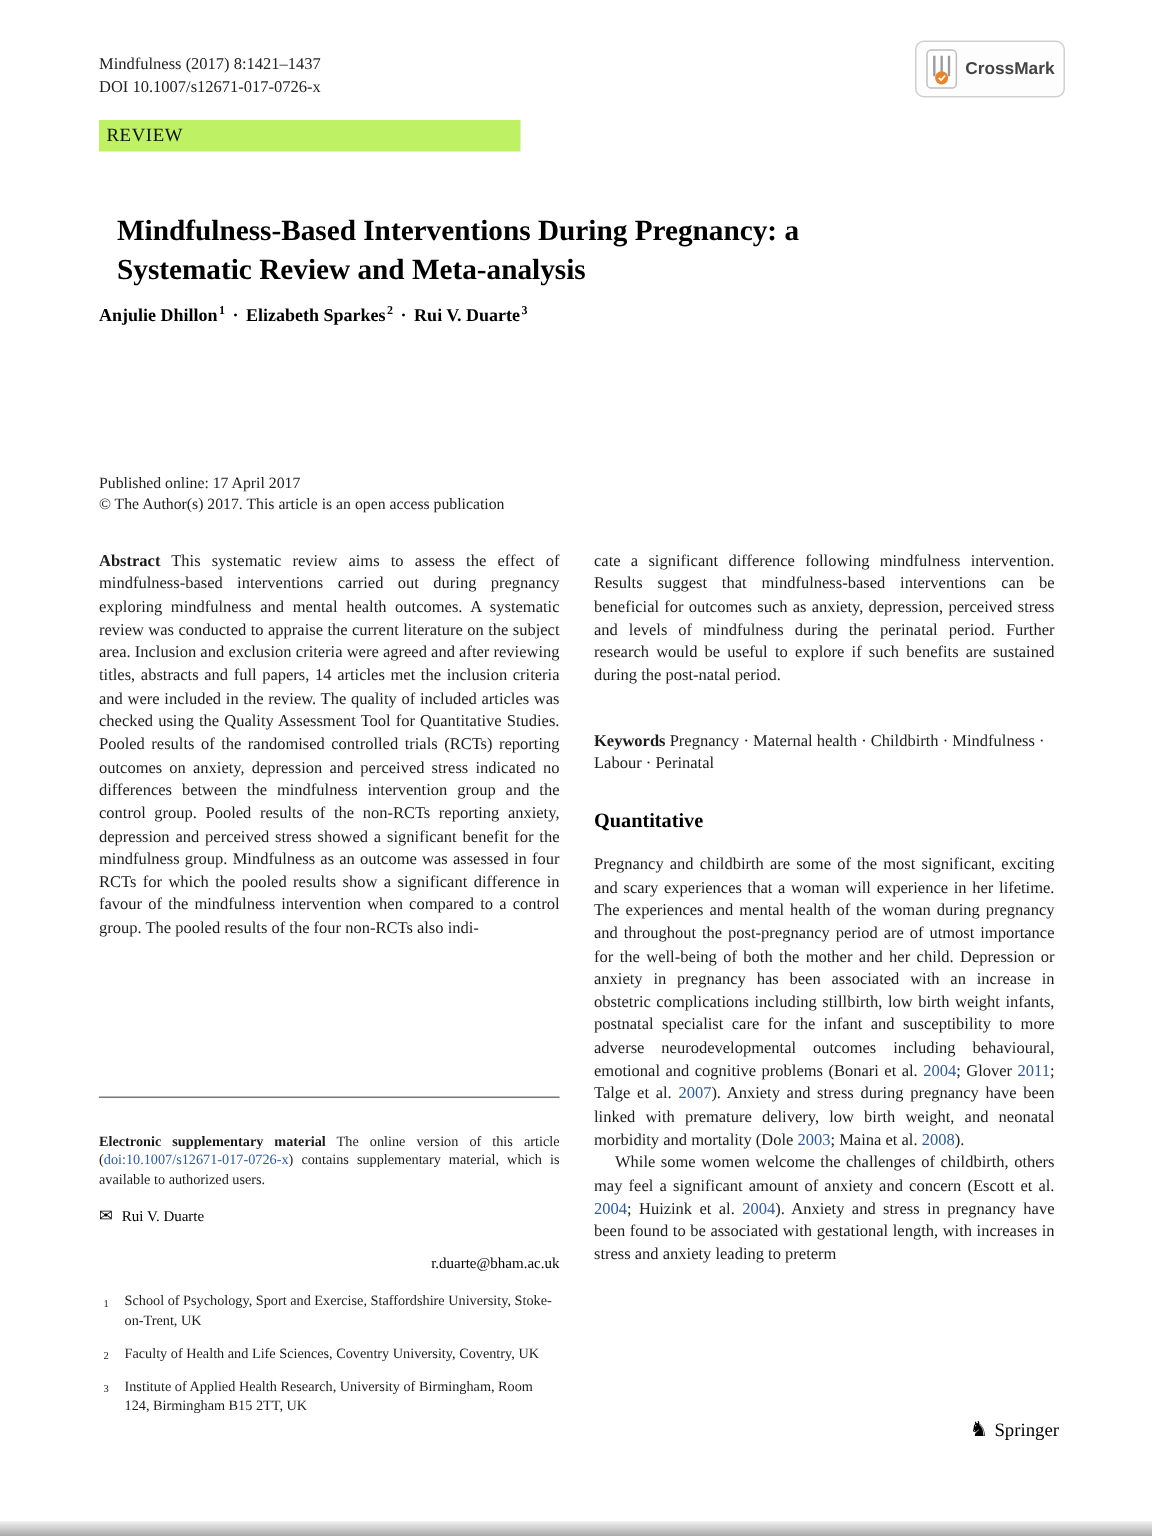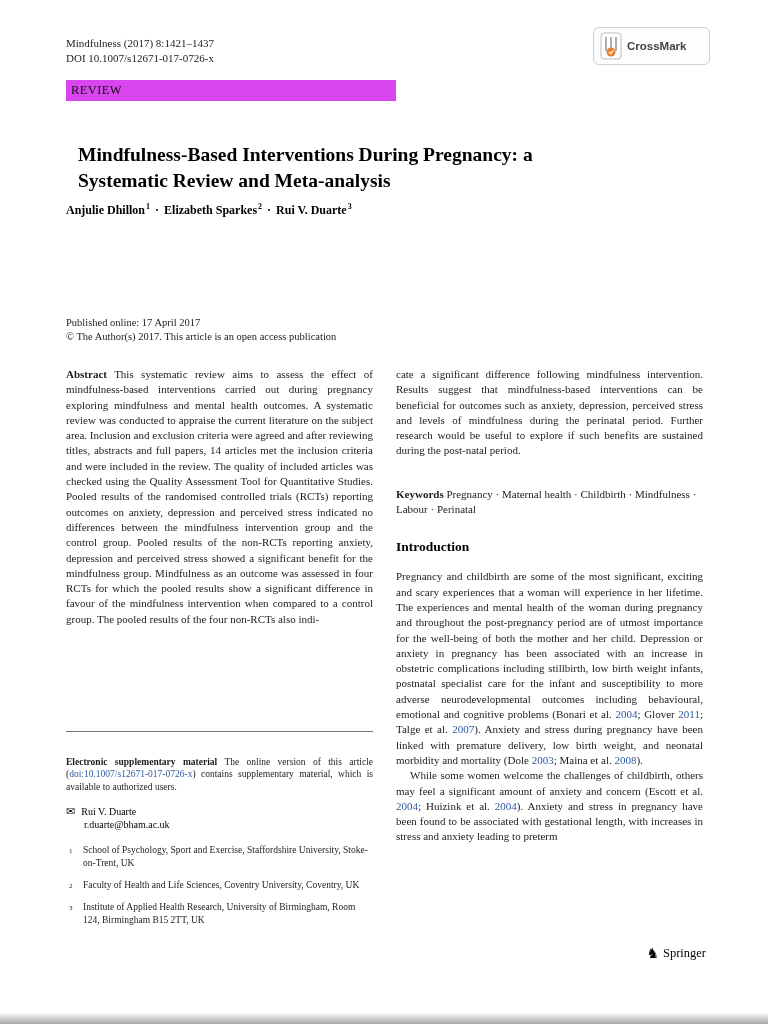--- a/index.html
+++ b/index.html
@@ -5,30 +5,30 @@
   html,body{margin:0;padding:0;}
   body{
     width:768px;height:1024px;overflow:hidden;background:#ffffff;
     font-family:"Liberation Serif", serif;color:#1c1c1c;position:relative;
   }
   .page{position:absolute;inset:0;background:#ffffff;}
 
   
   .header{position:absolute;top:36px;left:66px;font-size:11px;line-height:15px;color:#222;}
   .crossmark{
-    position:absolute;top:27px;right:58px;width:117px;height:38px;
+    position:absolute;top:27px;right:58px;width:100px;height:38px;
     border:1px solid #d0d0d0;border-radius:6px;background:#fdfdfd;
     display:flex;align-items:center;gap:5px;padding:0 6px;box-sizing:border-box;
   }
   .crossmark-label{font-family:"Liberation Sans", sans-serif;font-size:11.5px;font-weight:bold;color:#444;}
 
   
   .review-bar{
-    position:absolute;top:80px;left:66px;width:330px;height:21px;
-    background:#d946ef;display:flex;align-items:center;
+    position:absolute;top:80px;left:66px;width:281px;height:21px;
+    background:#bef264;display:flex;align-items:center;
     font-size:12.5px;letter-spacing:0.4px;color:#111;padding-left:5px;box-sizing:border-box;
   }
 
   
   .title{
     position:absolute;top:130px;left:66px;width:540px;margin:12px;
     font-size:19.5px;font-weight:bold;line-height:26px;color:#000;
   }
   .authors{position:absolute;top:202px;left:66px;font-size:12px;font-weight:bold;color:#000;}
   .authors sup{font-size:8px;font-weight:bold;margin-left:1px;}
@@ -53,21 +53,21 @@
   .mb{margin-bottom:25px;}
 
   
   .footnote-block{
     position:absolute;top:731px;left:66px;width:307px;
     border-top:1px solid #777;padding-top:8px;
   }
   .supp{margin:16px 0 12px 0;font-size:9.5px;line-height:12.4px;text-align:justify;}
   .correspondence{font-size:10px;line-height:13px;margin-bottom:13px;color:#000;}
   .env{margin-right:6px;font-size:11px;}
-  .email{padding-left:18px;margin-top:0;}
+  .email{padding-left:18px;margin-top:18px;text-align:right;}
   .affiliation{position:relative;padding-left:17px;font-size:9.5px;line-height:12.4px;margin-bottom:10px;}
   .affiliation sup{position:absolute;left:3px;top:1px;font-size:7px;}
 
   
   .springer{
     position:absolute;top:946px;right:62px;display:flex;align-items:center;gap:4px;
     font-size:12.5px;color:#000;
   }
   .springer-icon{font-size:14px;line-height:14px;}
   .bottom-edge{
@@ -121,21 +121,21 @@
     <div>
         <div class="affiliation"><sup>1</sup><span>School of Psychology, Sport and Exercise, Staffordshire University, Stoke-on-Trent, UK</span></div>
         <div class="affiliation"><sup>2</sup><span>Faculty of Health and Life Sciences, Coventry University, Coventry, UK</span></div>
         <div class="affiliation"><sup>3</sup><span>Institute of Applied Health Research, University of Birmingham, Room 124, Birmingham B15 2TT, UK</span></div>
       </div>
   </div>
 
   <div class="col col-right">
     <p class="body-text mb">cate a significant difference following mindfulness intervention. Results suggest that mindfulness-based interventions can be beneficial for outcomes such as anxiety, depression, perceived stress and levels of mindfulness during the perinatal period. Further research would be useful to explore if such benefits are sustained during the post-natal period.</p>
     <p class="body-text keywords"><span class="seg-bold">Keywords</span><span> Pregnancy · Maternal health · Childbirth · Mindfulness · Labour · Perinatal</span></p>
-    <h2 class="section-heading">Introduction</h2>
+    <h2 class="section-heading">Quantitative</h2>
     <p class="body-text"><span>Pregnancy and childbirth are some of the most significant, exciting and scary experiences that a woman will experience in her lifetime. The experiences and mental health of the woman during pregnancy and throughout the post-pregnancy period are of utmost importance for the well-being of both the mother and her child. Depression or anxiety in pregnancy has been associated with an increase in obstetric complications including stillbirth, low birth weight infants, postnatal specialist care for the infant and susceptibility to more adverse neurodevelopmental outcomes including behavioural, emotional and cognitive problems (Bonari et al. </span><span class="seg-link">2004</span><span>; Glover </span><span class="seg-link">2011</span><span>; Talge et al. </span><span class="seg-link">2007</span><span>). Anxiety and stress during pregnancy have been linked with premature delivery, low birth weight, and neonatal morbidity and mortality (Dole </span><span class="seg-link">2003</span><span>; Maina et al. </span><span class="seg-link">2008</span><span>).</span></p>
     <p class="body-text indent"><span>While some women welcome the challenges of childbirth, others may feel a significant amount of anxiety and concern (Escott et al. </span><span class="seg-link">2004</span><span>; Huizink et al. </span><span class="seg-link">2004</span><span>). Anxiety and stress in pregnancy have been found to be associated with gestational length, with increases in stress and anxiety leading to preterm</span></p>
   </div>
 
   <div class="springer">
     <span class="springer-icon">♞</span>
     <span>Springer</span>
   </div>
 
   <div class="bottom-edge"></div>

